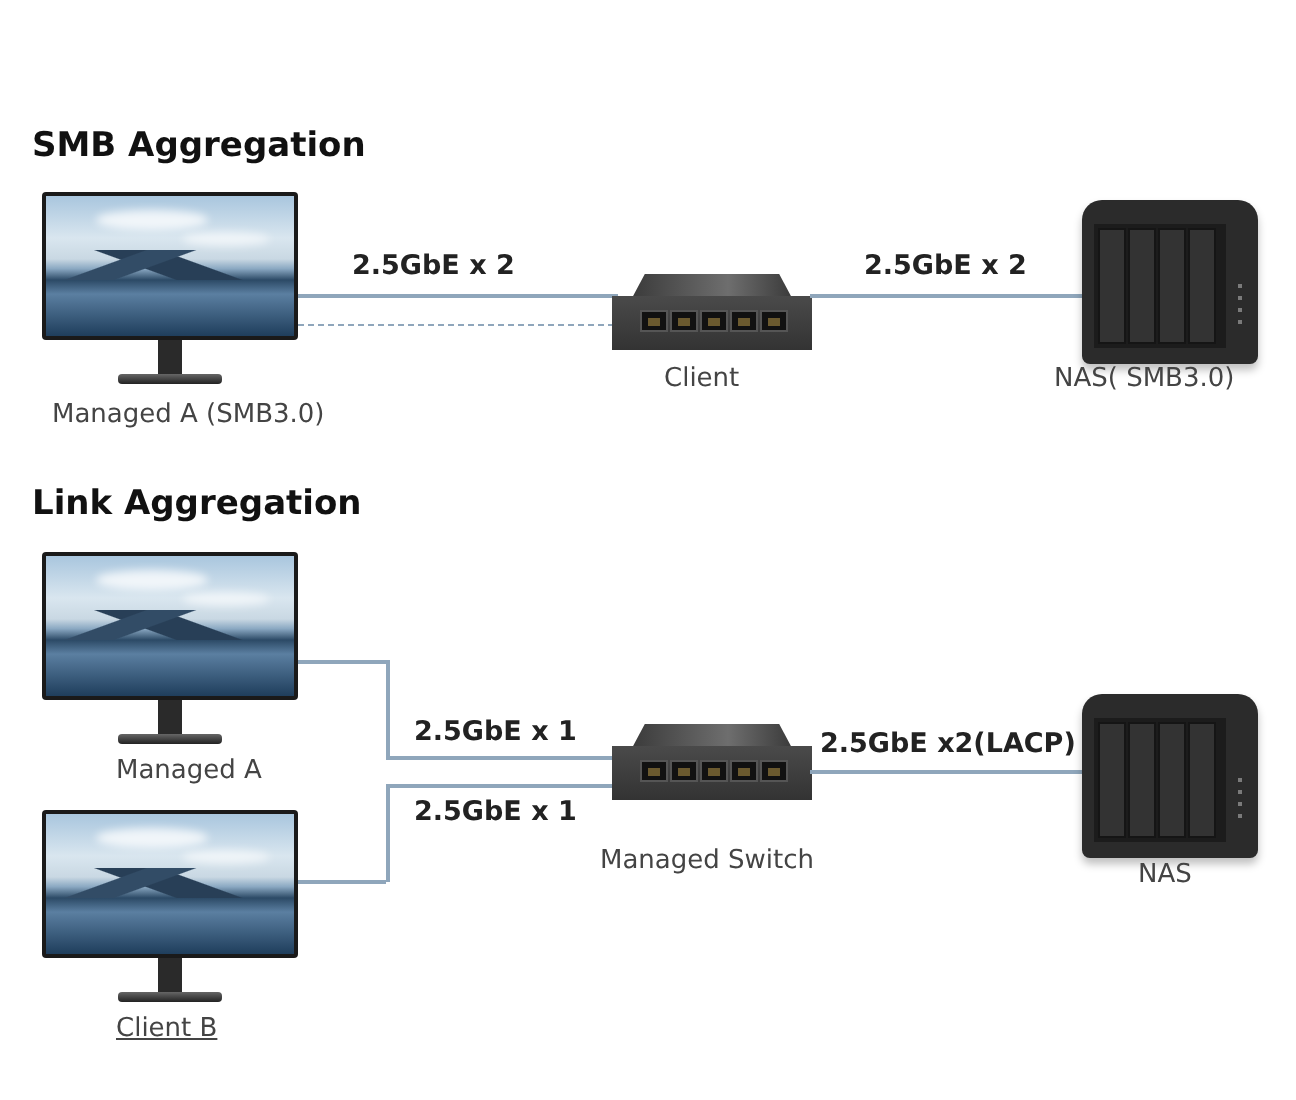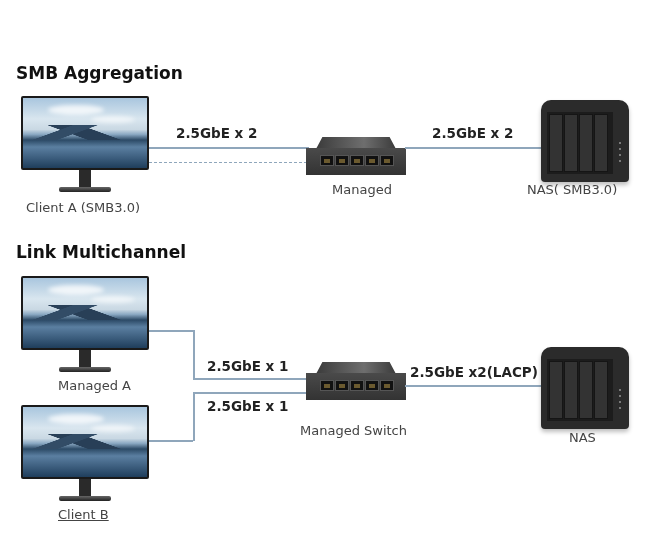--- a/index.html
+++ b/index.html
@@ -59,55 +59,55 @@
   <div class="screen">
       <div class="img">
         <div class="cloud1"></div>
         <div class="cloud2"></div>
         <div class="mtn"></div>
       </div>
     </div>
   <div class="neck"></div>
     <div class="base"></div>
 </div>
-<div class="abs dev-label" style="left:26px; top:200px;">Client A (SMB3.0)</div>
+<div class="abs dev-label" style="left:26px; top:200px;">Managed A (SMB3.0)</div>
 
 <div class="line" style="left: 149px; top: 147px; width: 160px; height: 1.5px; background: rgb(143, 166, 187);"></div>
 <div class="dash" style="left: 149px; top: 162px; width: 158px; border-top-color: rgb(143, 166, 187);"></div>
 <div class="abs link-label" style="left:176px; top:125px;">2.5GbE x 2</div>
 
 <div class="switch" style="left:306px; top:137px;">
   <div class="top"></div>
     <div class="front"></div>
   <div class="port" style="left:14px;"></div>
     <div class="port" style="left:29px;"></div>
   <div class="port" style="left:44px;"></div>
     <div class="port" style="left:59px;"></div>
   <div class="port" style="left:74px;"></div>
 </div>
-<div class="abs dev-label" style="left:332px; top:182px;">Managed</div>
+<div class="abs dev-label" style="left:332px; top:182px;">Client</div>
 
 <div class="line" style="left: 405px; top: 147px; width: 136px; height: 1.5px; background: rgb(143, 166, 187);"></div>
 <div class="abs link-label" style="left:432px; top:125px;">2.5GbE x 2</div>
 
 <div class="nas" style="left:541px; top:100px;">
   <div class="body"></div>
     <div class="face"></div>
   <div class="bay" style="left:8px;"></div>
     <div class="bay" style="left:23px;"></div>
   <div class="bay" style="left:38px;"></div>
     <div class="bay" style="left:53px;"></div>
   <div class="led" style="top:42px;"></div>
     <div class="led" style="top:48px;"></div>
   <div class="led" style="top:54px;"></div>
     <div class="led" style="top:60px;"></div>
 </div>
 <div class="abs dev-label" style="left:527px; top:182px;">NAS( SMB3.0)</div>
 
-<div class="abs section-title" style="left:16px; top:242px;">Link Multichannel</div>
+<div class="abs section-title" style="left:16px; top:242px;">Link Aggregation</div>
 
 <div class="monitor" style="left:21px; top:276px;">
   <div class="screen">
       <div class="img">
         <div class="cloud1"></div>
         <div class="cloud2"></div>
         <div class="mtn"></div>
       </div>
     </div>
   <div class="neck"></div>

